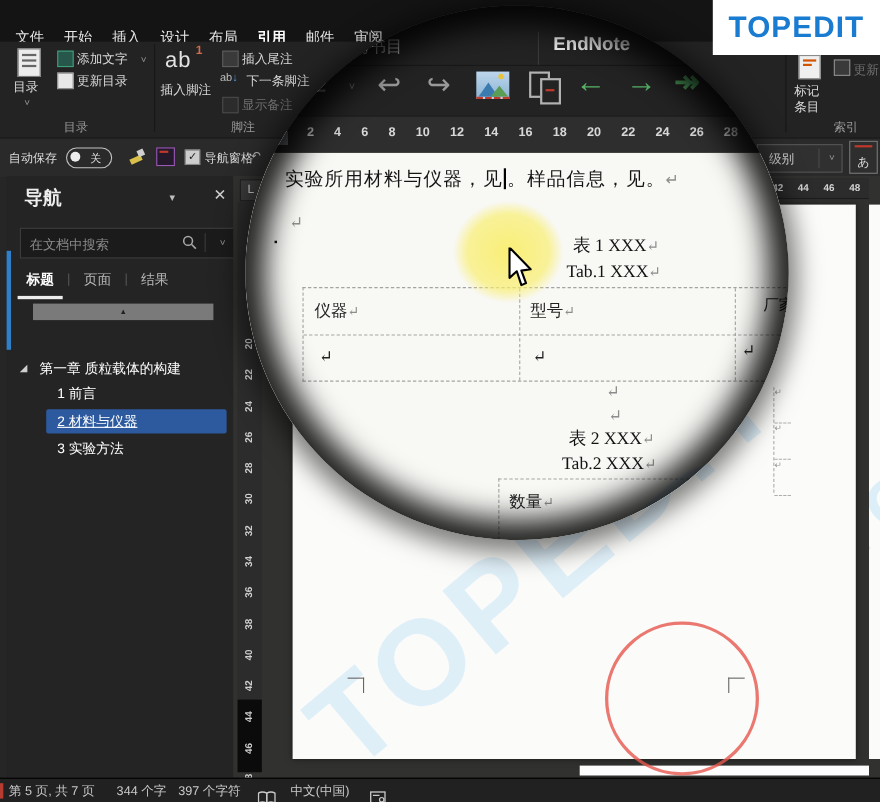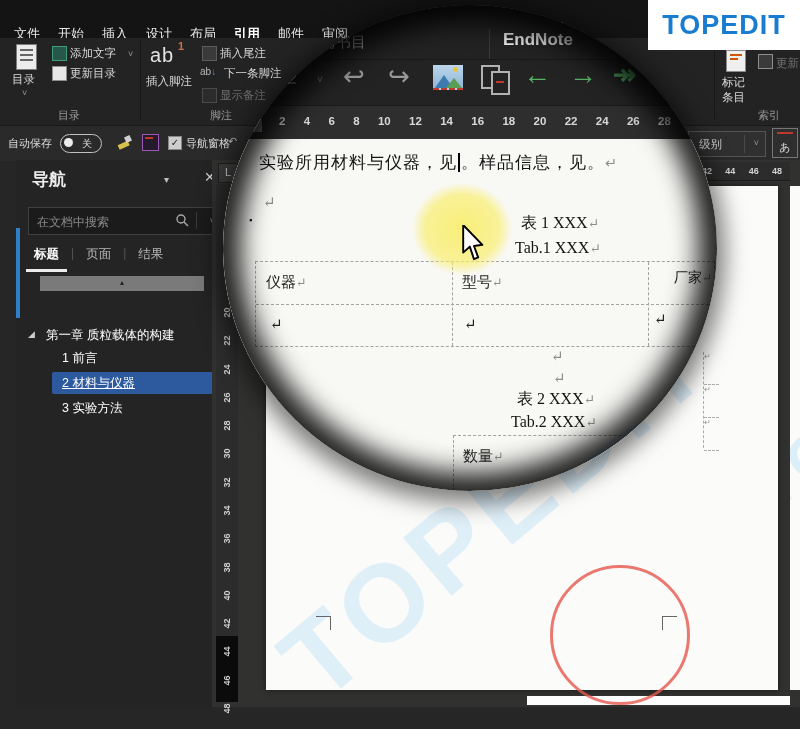--- a/index.html
+++ b/index.html
@@ -42,21 +42,21 @@
   .filmicon i{position:absolute;left:2px;top:2px;width:8px;height:2px;background:#c0392b;}
   .lvlbox{position:absolute;left:688px;top:5px;width:76px;height:24px;background:#303030;border:1px solid #555;}
   .lvlbox .tx{position:absolute;left:10px;top:5px;font-size:11.5px;color:#cfcfcf;}
   .lvlbox .dv{position:absolute;right:20px;top:3px;width:1px;height:18px;background:#4a4a4a;}
   .lvlbox .ch{position:absolute;right:6px;top:6px;font-size:9px;color:#9a9a9a;}
   .phonetic{position:absolute;left:772px;top:2px;width:24px;height:28px;border:1px solid #777;background:#2e2e2e;}
   .phonetic i{position:absolute;left:4px;top:3px;width:16px;height:2px;background:#c0392b;}
   .phonetic b{position:absolute;left:0;right:0;bottom:2px;text-align:center;font-size:11px;color:#ddd;font-weight:normal;}
 
   
-  .navpane{position:absolute;left:16px;top:160px;width:212px;height:547px;background:#242424;border-right:2px solid #0369a1;}
+  .navpane{position:absolute;left:6px;top:160px;width:212px;height:547px;background:#242424;border-right:2px solid #0369a1;}
   .nav-title{position:absolute;left:16px;top:8px;font-size:17px;font-weight:600;color:#ededed;}
   .nav-dd{position:absolute;left:148px;top:14px;font-size:10px;color:#bdbdbd;}
   .nav-close{position:absolute;left:188px;top:9px;font-size:14px;color:#cfcfcf;}
   .nav-search{position:absolute;left:12px;top:47px;width:194px;height:26px;background:#1b1b1b;border:1px solid #3f3f3f;}
   .nav-search .ph{position:absolute;left:8px;top:6px;font-size:12px;color:#8a8a8a;}
   .nav-search .mag{position:absolute;right:34px;top:5px;}
   .nav-search .dv{position:absolute;right:26px;top:4px;width:1px;height:17px;background:#3a3a3a;}
   .nav-search .ch{position:absolute;right:8px;top:8px;font-size:9px;color:#9a9a9a;}
   .nav-tabs{position:absolute;left:10px;top:84px;display:flex;gap:0;}
   .ntab{font-size:12.5px;color:#b8b8b8;padding:2px 8px 6px;}
@@ -123,21 +123,21 @@
                  clip-path:polygon(0 35%,50% 0,100% 35%,100% 100%,0 100%);}
   .mag-ruler-nums{position:absolute;left:56px;top:9px;width:392px;display:flex;justify-content:space-between;}
   .mag-ruler-nums span{font-size:11.5px;font-weight:600;color:#d8d8d8;}
   .mag-page{position:absolute;left:0;top:134px;width:494px;height:352px;background:#f8f8f5;overflow:hidden;
             font-family:"Liberation Serif","DejaVu Serif",serif;}
   .wm.mag{left:-40px;top:330px;font-size:150px;letter-spacing:8px;}
   .dline{position:absolute;white-space:nowrap;color:#151515;}
   .rmk{color:#8d8d8d;font-size:.85em;}
   .caret{display:inline-block;width:2px;height:19px;background:#000;vertical-align:-4px;margin:0 1px;}
   .bullet{position:absolute;left:26px;top:76px;font-size:9px;color:#111;}
-  .t1{position:absolute;left:32px;top:122px;width:458px;height:84px;border:1px dashed #a3a3a3;}
+  .t1{position:absolute;left:52px;top:122px;width:458px;height:84px;border:1px dashed #a3a3a3;}
   .t1 .v1{position:absolute;left:196px;top:0;width:1px;height:84px;border-left:1px dashed #a3a3a3;}
   .t1 .v2{position:absolute;left:392px;top:0;width:1px;height:84px;border-left:1px dashed #a3a3a3;}
   .t1 .h1{position:absolute;left:0;top:42px;width:458px;height:1px;border-top:1px dashed #a3a3a3;}
   .cell{position:absolute;font-size:15px;color:#222;white-space:nowrap;}
   .blob{position:absolute;left:172px;top:28px;width:134px;height:124px;border-radius:50%;
         background:radial-gradient(closest-side,rgba(249,238,112,.95),rgba(249,238,112,.7) 55%,rgba(249,238,112,0) 75%);}
   .cap{position:absolute;font-size:16px;color:#131313;white-space:nowrap;}
   .cursor-svg{position:absolute;left:238px;top:86px;z-index:6;}
   .t2h{position:absolute;left:230px;top:296px;width:264px;height:1px;border-top:1px dashed #a3a3a3;}
   .t2v1{position:absolute;left:230px;top:296px;width:1px;height:56px;border-left:1px dashed #a3a3a3;}
@@ -402,14 +402,30 @@
       <span class="cell" style="left:240px;top:308px;"><span>数量</span><span class="rmk">↵</span></span>
     </div>
 
     <div class="rim"></div>
   </div>
 
   <div class="logo">
     <b>TOPEDIT</b>
   </div>
 
+  <div class="statusbar">
+    <div class="red-sliver"></div>
+    <span class="s" style="left:8px;">第 5 页, 共 7 页</span>
+    <span class="s" style="left:106px;">344 个字</span>
+    <span class="s" style="left:162px;">397 个字符</span>
+    <svg class="abs" style="left:234px;top:11px;" width="17" height="14">
+      <path d="M1,2 Q4.5,0 8.5,2 L8.5,11 Q4.5,9 1,11 Z" fill="none" stroke="#c9c9c9" stroke-width="1.2"></path>
+      <path d="M16,2 Q12.5,0 8.5,2 L8.5,11 Q12.5,9 16,11 Z" fill="none" stroke="#c9c9c9" stroke-width="1.2"></path>
+    </svg>
+    <span class="s" style="left:264px;">中文(中国)</span>
+    <svg class="abs" style="left:336px;top:11px;" width="16" height="14">
+      <rect x="1" y="1" width="13" height="10" fill="none" stroke="#c9c9c9" stroke-width="1.2"></rect>
+      <line x1="3" y1="4" x2="9" y2="4" stroke="#c9c9c9" stroke-width="1.1"></line>
+      <circle cx="11" cy="8" r="2" fill="none" stroke="#c9c9c9" stroke-width="1.1"></circle>
+    </svg>
+  </div>
 
 </div>
 
 </body></html>

